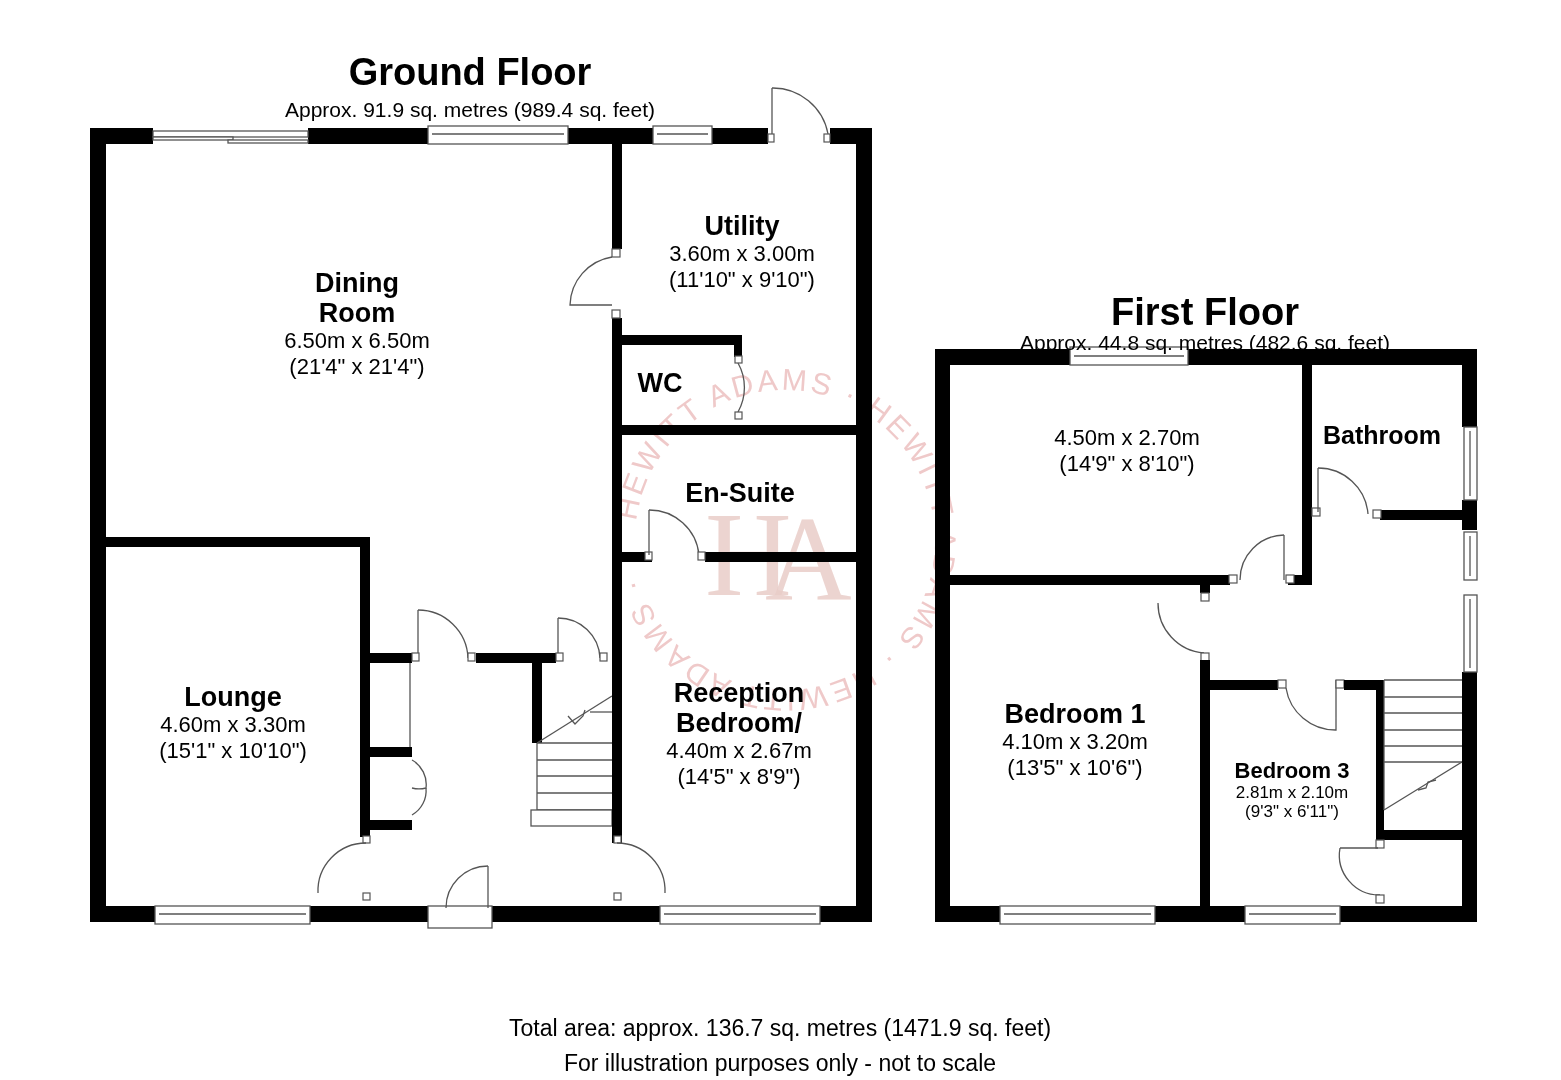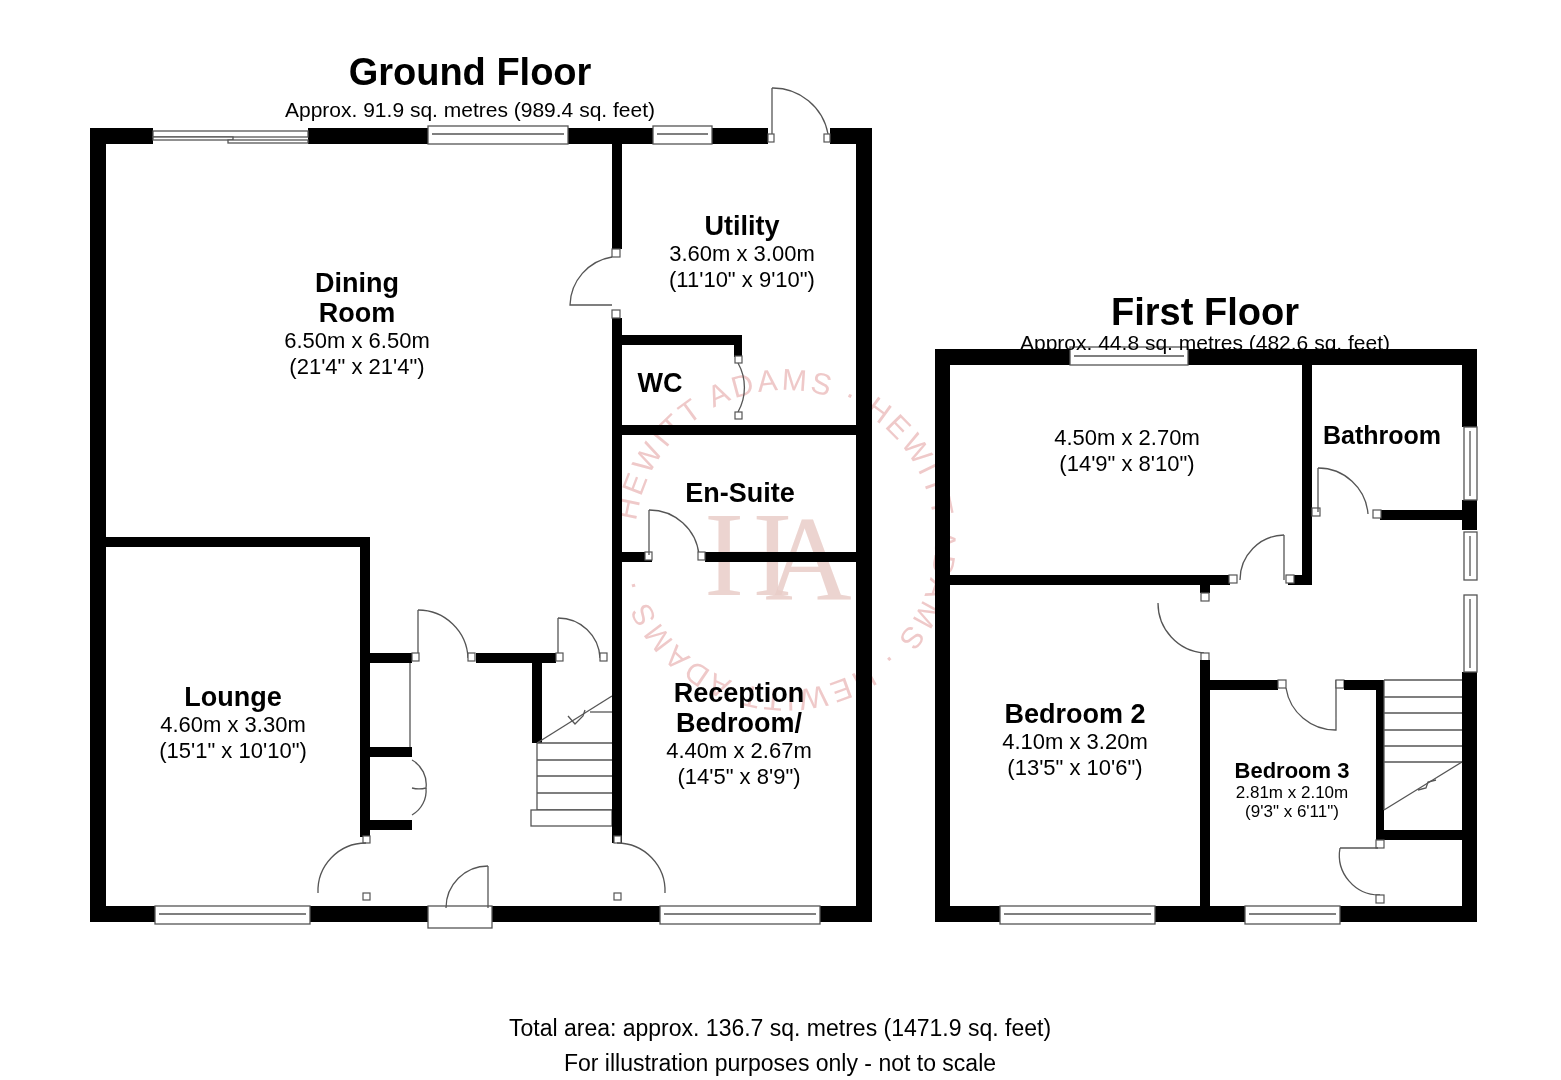--- a/index.html
+++ b/index.html
@@ -256,21 +256,21 @@
 <div class="room" style="left:1000px; top:425px; width:254px;">
   <div class="dim">4.50m x 2.70m</div>
   <div class="dim">(14'9" x 8'10")</div>
 </div>
 
 <div class="room" style="left:1312px; top:420px; width:140px;">
   <div class="name" style="font-size:25px;">Bathroom</div>
 </div>
 
 <div class="room" style="left:955px; top:699px; width:240px;">
-  <div class="name">Bedroom 2</div>
+  <div class="name">Bedroom 1</div>
   <div class="dim">4.10m x 3.20m</div>
   <div class="dim">(13'5" x 10'6")</div>
 </div>
 
 <div class="room small" style="left:1212px; top:758px; width:160px;">
   <div class="name">Bedroom 3</div>
   <div class="dim">2.81m x 2.10m</div>
   <div class="dim">(9'3" x 6'11")</div>
 </div>
 

